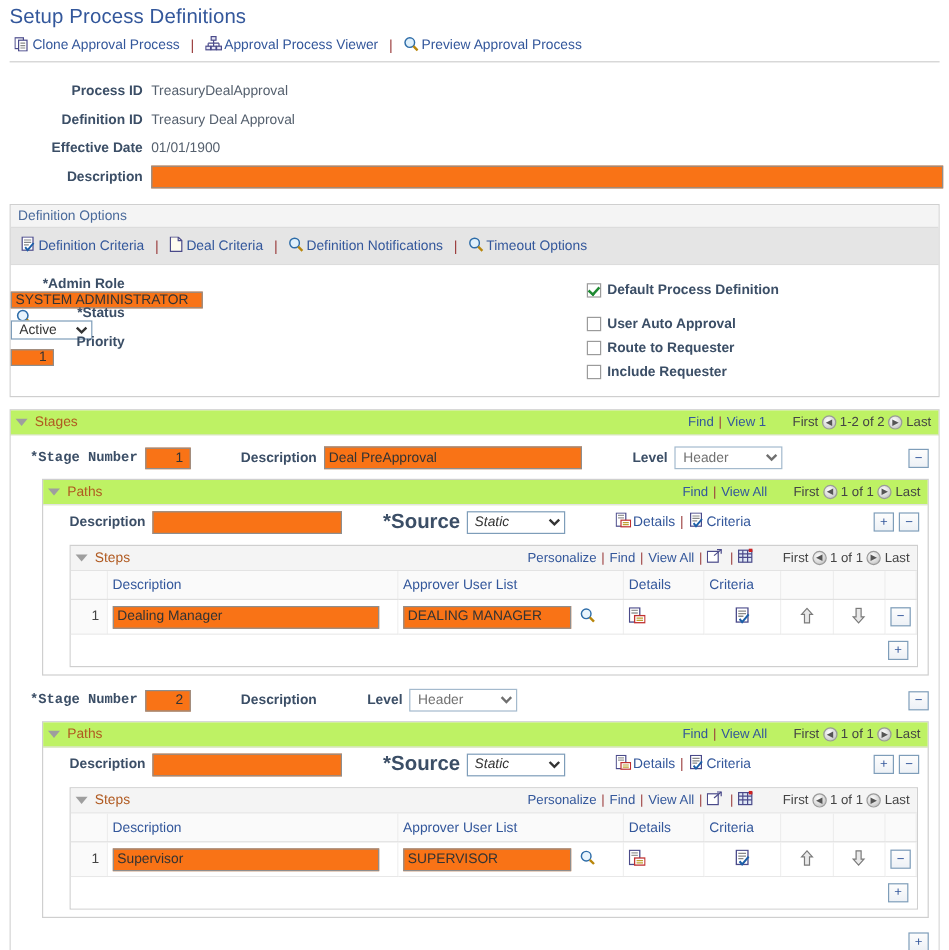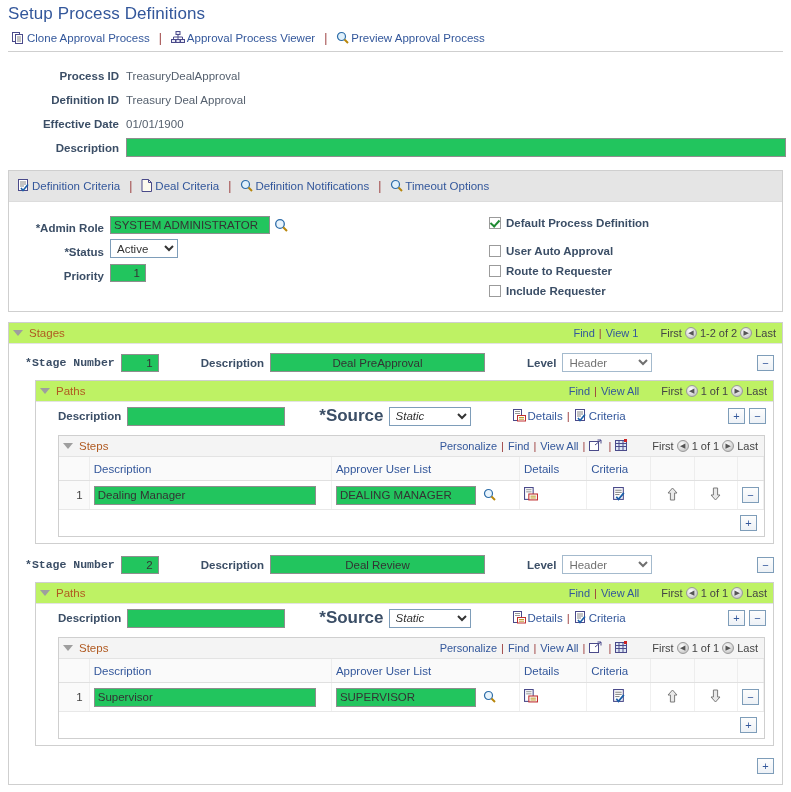--- a/index.html
+++ b/index.html
@@ -83,21 +83,21 @@
     font-size: 11.5px;
     padding-right: 7px;
     flex: 0 0 auto;
   }
   .fld-value {
     color: #55606E;
     font-size: 11.5px;
   }
   .txtinput {
     border: 1px solid #8E8E8E;
-    background: #22c55e;
+    background: #f97316;
     height: 17px;
     font-family: "Liberation Sans", sans-serif;
     font-size: 11.5px;
     color: #333;
     padding: 0 3px;
     box-sizing: border-box;
     outline: none;
   }
   .desc-input { width: 660px; height: 19px; }
 
@@ -128,23 +128,24 @@
   .opts-area {
     display: flex;
     padding: 10px 0 10px 0;
     background: #ffffff;
   }
   .opts-left { width: 480px; flex: 0 0 auto; }
   .opts-right { flex: 1 1 auto; padding-top: 1px; }
 
   .opt-row {
     display: flex;
-    align-items: flex-end;
+    align-items: flex-start;
     height: 22px;
     margin-bottom: 2px;
+    flex-direction: column;
   }
   .opt-label {
     width: 95px;
     text-align: right;
     font-weight: bold;
     color: #3B4E66;
     font-size: 11.5px;
     padding-right: 6px;
     flex: 0 0 auto;
   }
@@ -253,21 +254,21 @@
     align-items: center;
     padding: 3px 0 4px 0;
     position: relative;
   }
   .stage-lbl {
     font-weight: bold; color: #3B4E66; font-size: 11.5px;
     margin-left: 16px; white-space: nowrap; font-family: Liberation Mono, monospace;
   }
   .stage-num { width: 38px; height: 18px; margin-left: 6px; text-align: right; padding-right: 5px; }
   .stage-desc-lbl { font-weight: bold; color: #3B4E66; font-size: 11.5px; margin-left: 42px; }
-  .stage-desc { width: 215px; height: 19px; margin-left: 6px; text-align: center; }
+  .stage-desc { width: 215px; height: 19px; margin-left: 6px; }
   .level-lbl { font-weight: bold; color: #3B4E66; font-size: 11.5px; margin-left: 42px; }
   .level-sel {
     width: 90px; height: 19px; margin-left: 6px;
     background: #F2F0EC; color: #A6A6A6;
     border: 1px solid #C8C3BA;
   }
 
   
   .rowbtn {
     width: 17px; height: 16px;
@@ -420,20 +421,21 @@
       <span class="fld-label">Effective Date</span>
       <span class="fld-value">01/01/1900</span>
     </div>
     <div class="fld-row">
       <span class="fld-label">Description</span>
       <input class="txtinput desc-input" type="text" value="" style="">
     </div>
   </div>
 
   <div class="groupbox">
+    <div class="groupbox-title">Definition Options</div>
     <div class="gb-body">
 
       <div class="tabs-row">
         <span class="tb-link">
           <span class="ico">
             <svg width="13" height="13" viewBox="0 0 13 13">
               <rect x="1.5" y="0.5" width="9" height="11" fill="#fff" stroke="#4a4a8a"></rect>
               <line x1="3" y1="3" x2="9" y2="3" stroke="#888"></line>
               <line x1="3" y1="5" x2="9" y2="5" stroke="#888"></line>
               <line x1="3" y1="7" x2="7" y2="7" stroke="#888"></line>
@@ -719,21 +721,20 @@
           <div class="grid-footer">
             <span class="rowbtn">+</span>
           </div>
         </div>
       </div>
 
       <div class="stage-row" style="margin-top:8px;">
         <span class="stage-lbl">*Stage Number</span>
         <input class="txtinput stage-num" type="text" value="2" style="">
         <span class="stage-desc-lbl">Description</span>
-        <input class="txtinput stage-desc" type="text" value="Deal Review" style="">
         <span class="level-lbl">Level</span>
         <select class="pssel level-sel" disabled=""><option>Header</option><option>Line</option></select>
         <span class="rowbtn abs-right-btn">−</span>
       </div>
 
       <div class="sec nest1">
         <div class="sec-head">
           <span class="tri"></span>
           <span class="sec-title">Paths</span>
           <span class="sec-nav">

